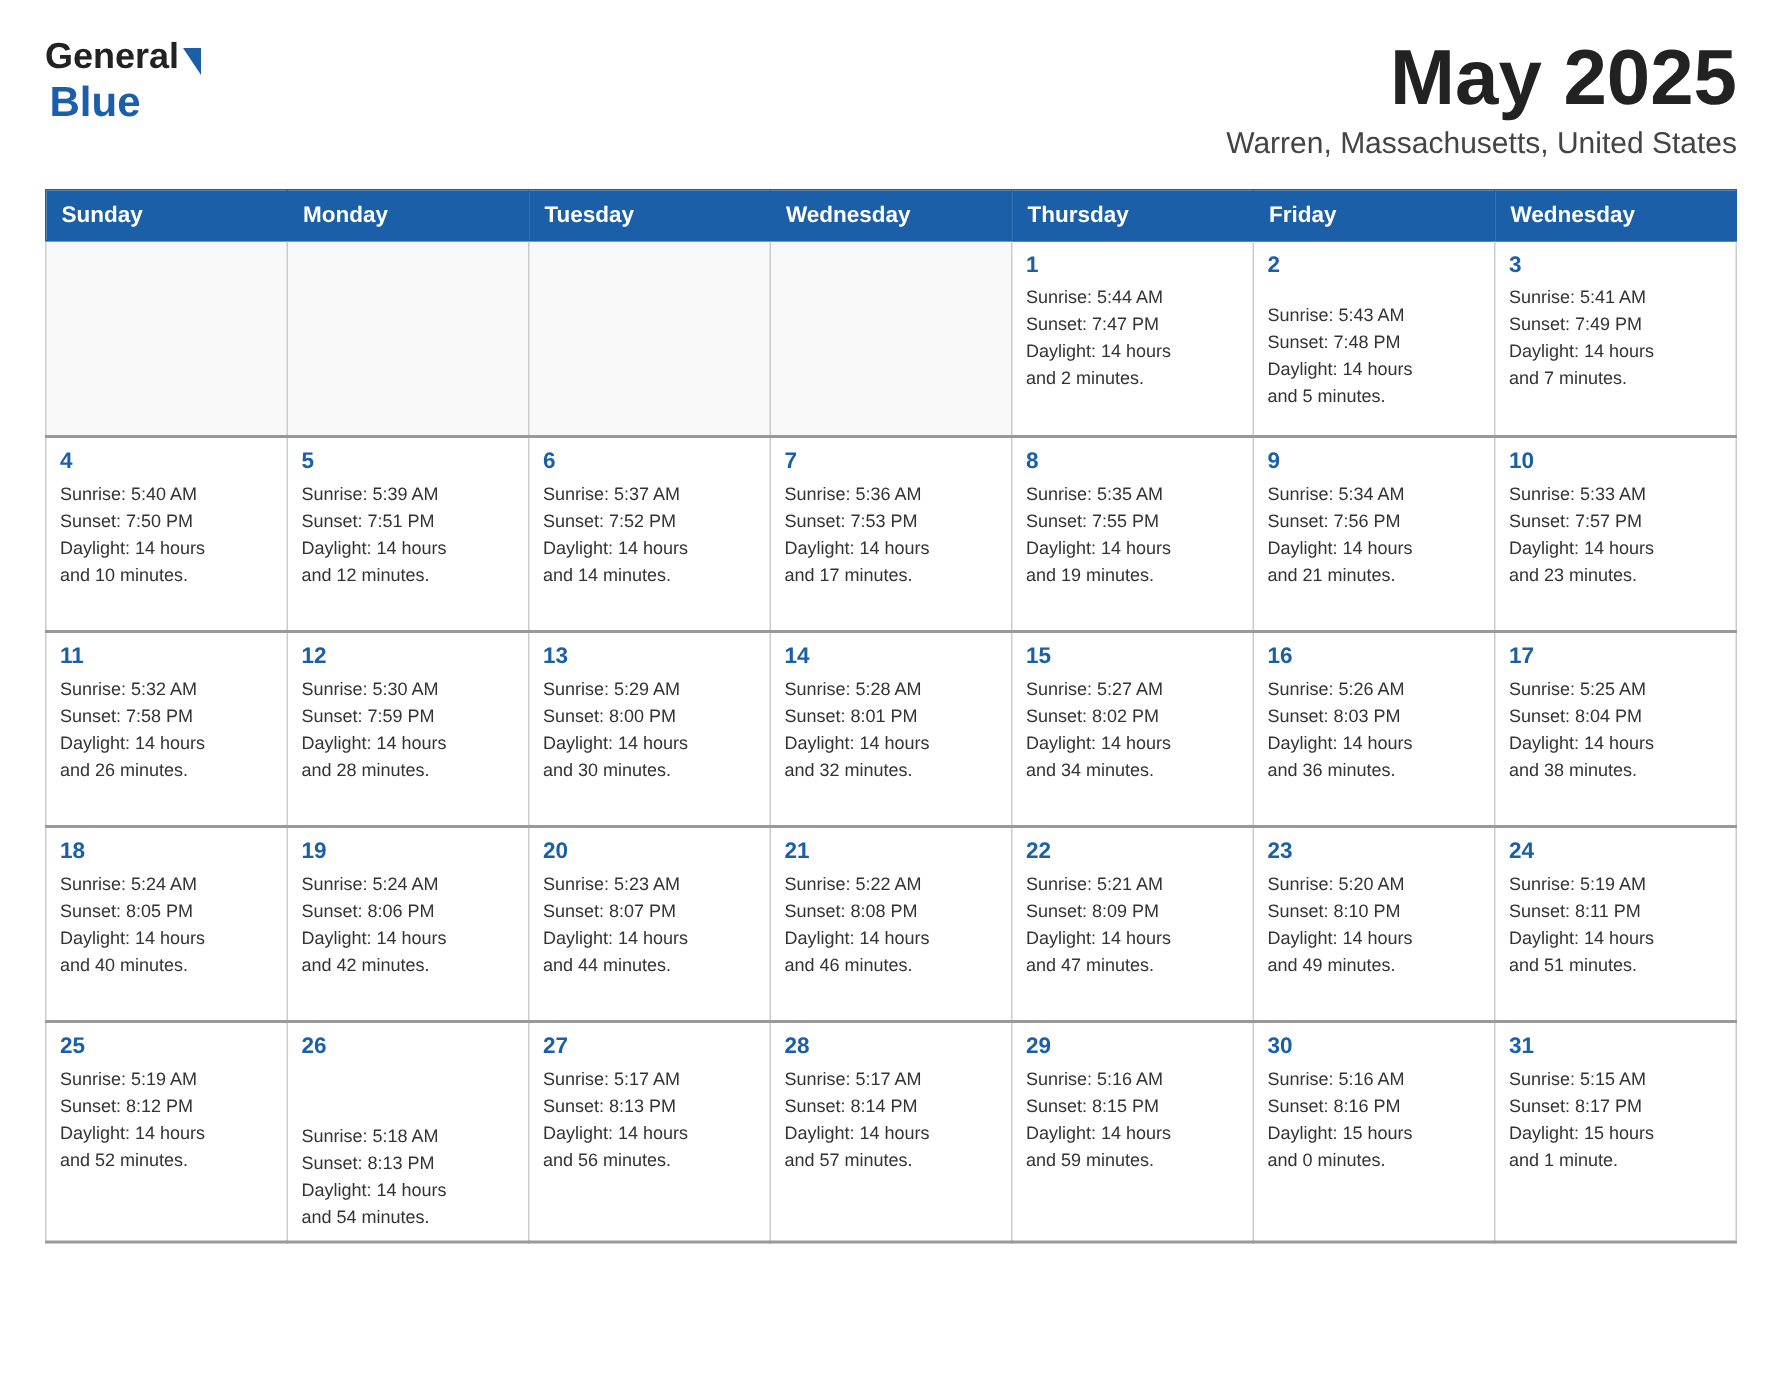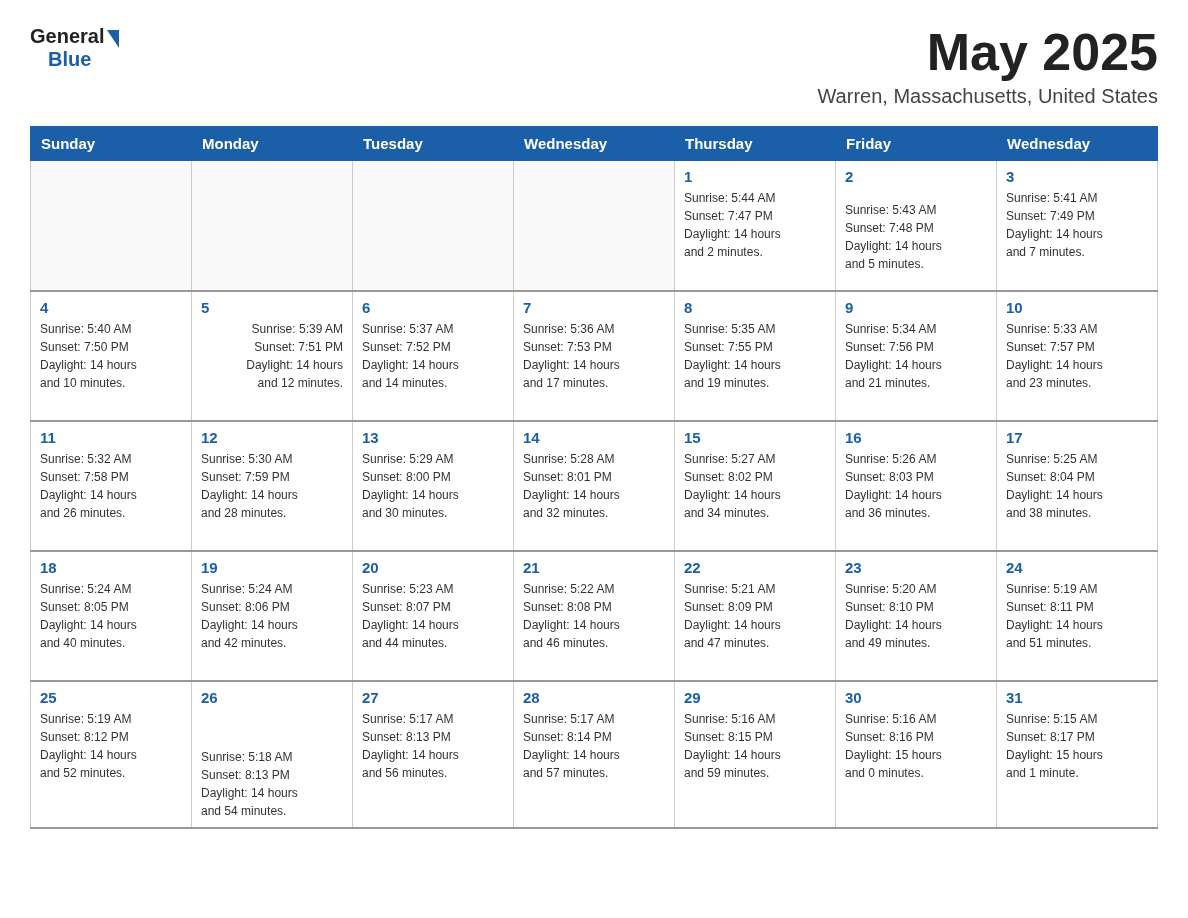--- a/index.html
+++ b/index.html
@@ -20,38 +20,38 @@
     #logo {
       display: flex;
       flex-direction: column;
       align-items: flex-start;
     }
     .logo-top {
       display: flex;
       align-items: center;
     }
     .logo-general {
-      font-size: 20px;
+      font-size: 24px;
       font-weight: bold;
       color: #222;
     }
     .logo-triangle {
       width: 0;
       height: 0;
       border-left: 12px solid transparent;
       border-right: 0px solid transparent;
       border-top: 18px solid #1a5fa8;
       margin-left: 3px;
       margin-top: 6px;
     }
     .logo-blue {
-      font-size: 20px;
+      font-size: 28px;
       font-weight: bold;
       color: #1a5fa8;
-      margin-left: 18px;
+      margin-left: 3px;
     }
     #title-area {
       text-align: right;
     }
     #month-title {
       font-size: 52px;
       font-weight: bold;
       color: #222;
       line-height: 1.1;
     }
@@ -165,21 +165,21 @@
       <tr>
         <td>
           <span class="day-number">4</span>
           <div class="day-info" style="white-space: pre-line;">Sunrise: 5:40 AM
 Sunset: 7:50 PM
 Daylight: 14 hours
 and 10 minutes.</div>
         </td>
         <td>
           <span class="day-number">5</span>
-          <div class="day-info" style="white-space: pre-line; text-align: right;">Sunrise: 5:39 AM
+          <div class="day-info" style="white-space: pre-line;">Sunrise: 5:39 AM
 Sunset: 7:51 PM
 Daylight: 14 hours
 and 12 minutes.</div>
         </td>
         <td>
           <span class="day-number">6</span>
           <div class="day-info" style="white-space: pre-line;">Sunrise: 5:37 AM
 Sunset: 7:52 PM
 Daylight: 14 hours
 and 14 minutes.</div>

